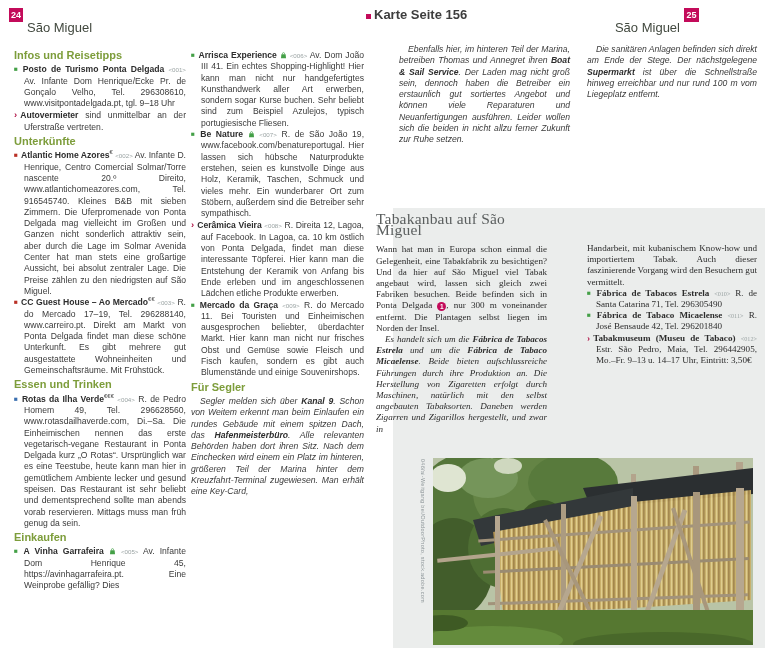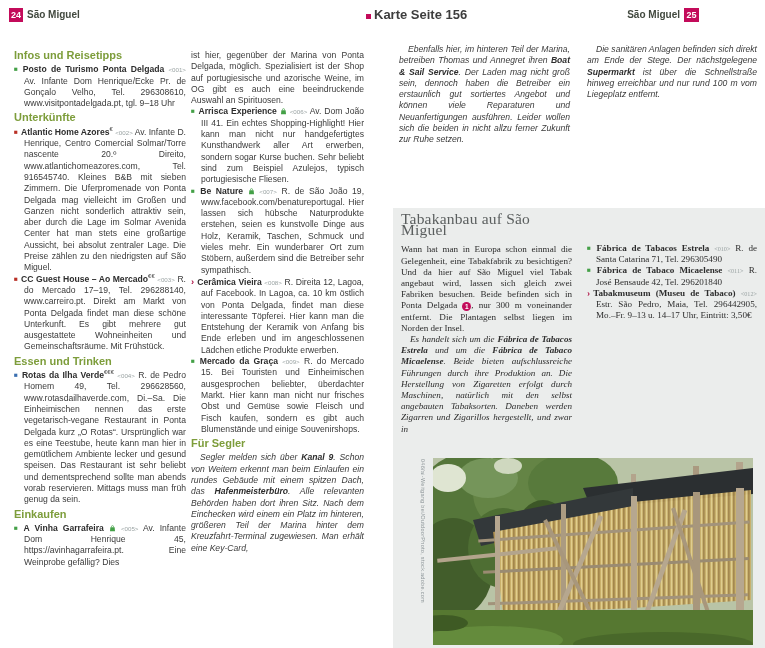--- a/index.html
+++ b/index.html
@@ -6,21 +6,21 @@
   body{
     width:765px;height:648px;position:relative;background:#ffffff;overflow:hidden;
     font-family:"Liberation Sans",sans-serif;color:#3a3a3a;
   }
   
   #hdr{position:absolute;top:8px;left:0;width:699px;height:14px;}
   .pn{position:absolute;top:0;background:#c30b5a;color:#fff;font-weight:bold;
       font-size:9px;line-height:14px;text-align:center;}
   #pn-left{left:9px;width:14px;height:14px;}
   #pn-right{right:0;width:15px;height:14px;}
-  .ptitle{position:absolute;top:0;font-weight:bold;font-size:10px;line-height:14px;color:#42493f;}
+  .ptitle{position:absolute;top:13px;font-weight:normal;font-size:13px;line-height:14px;color:#42493f;}
   #pt-left{left:27px;}
   #pt-right{right:19px;}
   #mapref{position:absolute;left:366px;top:0;font-size:13px;font-weight:bold;line-height:14px;color:#3d3d3d;}
   #mapref .sq{display:inline-block;width:5px;height:5px;background:#c30b5a;margin-right:3px;}
   
   .col{position:absolute;text-align:justify;font-size:8.6px;line-height:11.3px;}
   #col1{left:14px;top:50px;width:172px;}
   #col2{left:191px;top:50px;width:173px;}
   #c3top{left:399px;top:44px;width:171px;}
   #c4top{left:587px;top:44px;width:170px;}
@@ -35,21 +35,21 @@
   .blt.blue{color:#3a6fb0;}
   .arw{color:#b11548;font-weight:bold;font-size:9.5px;margin-right:3px;}
   b.t{color:#2d2d2d;}
   .ref{color:#9aa3a3;font-size:6.2px;}
   sup.price{font-size:6px;color:#4a4a4a;line-height:0;}
   .sicon svg{vertical-align:-1px;}
   
   #graybox{position:absolute;left:393px;top:208px;width:372px;height:440px;background:#ebedec;}
   .boxcol{position:absolute;text-align:justify;font-family:"Liberation Serif",serif;
           font-size:9.1px;line-height:11.2px;color:#2c2c2c;}
-  #box3{left:401px;top:213px;width:171px;}
+  #box3{left:376px;top:213px;width:171px;}
   #box4{left:587px;top:243px;width:170px;}
   #boxhead{font-family:"Liberation Serif",serif;font-weight:normal;font-size:15.5px;
            color:#5a5e5e;margin:0 0 9px;text-align:left;letter-spacing:0.2px;}
   .badge1{display:inline-block;width:9px;height:9px;border-radius:50%;background:#c30b5a;
           color:#fff;font-family:"Liberation Sans",sans-serif;font-size:6.5px;font-weight:bold;
           line-height:9px;text-align:center;vertical-align:-1px;text-indent:0;}
   .boxcol .entry{padding-left:9px;text-indent:-9px;}
   
   #photo{position:absolute;left:433px;top:458px;width:320px;height:187px;}
   #credit{position:absolute;left:420px;top:459px;height:187px;writing-mode:vertical-rl;
@@ -62,47 +62,47 @@
   <div id="pn-left" class="pn">24</div>
   <div id="pt-left" class="ptitle">São Miguel</div>
   <div id="mapref"><span class="sq"></span><span>Karte Seite 156</span></div>
   <div id="pt-right" class="ptitle">São Miguel</div>
   <div id="pn-right" class="pn">25</div>
 </div>
 
 <div id="col1" class="col">
   <h3 class="sec first">Infos und Reisetipps</h3>
   <p class="entry"><span class="blt green">■</span><b class="t">Posto de Turismo Ponta Delgada</b> <span class="ref">&lt;001&gt;</span> <span>Av. Infante Dom Henrique/Ecke Pr. de Gonçalo Velho, Tel. 296308610, www.visitpontadelgada.pt, tgl. 9–18 Uhr</span></p>
+  <p class="entry"><span class="arw">›</span><b class="t">Autovermieter</b> <span>sind unmittelbar an der Uferstraße vertreten.</span></p>
 
   <h3 class="sec">Unterkünfte</h3>
   <p class="entry"><span class="blt red">■</span><b class="t">Atlantic Home Azores</b><sup class="price">€</sup> <span class="ref">&lt;002&gt;</span> <span>Av. Infante D. Henrique, Centro Comercial Solmar/Torre nascente 20.º Direito, www.atlantichomeazores.com, Tel. 916545740. Kleines B&amp;B mit sieben Zimmern. Die Uferpromenade von Ponta Delgada mag vielleicht im Großen und Ganzen nicht sonderlich attraktiv sein, aber durch die Lage im Solmar Avenida Center hat man stets eine großartige Aussicht, bei absolut zentraler Lage. Die Preise zählen zu den niedrigsten auf São Miguel.</span></p>
   <p class="entry"><span class="blt red">■</span><b class="t">CC Guest House – Ao Mercado</b><sup class="price">€€</sup> <span class="ref">&lt;003&gt;</span> <span>R. do Mercado 17–19, Tel. 296288140, www.carreiro.pt. Direkt am Markt von Ponta Delgada findet man diese schöne Unterkunft. Es gibt mehrere gut ausgestattete Wohneinheiten und Gemeinschaftsräume. Mit Frühstück.</span></p>
 
   <h3 class="sec">Essen und Trinken</h3>
   <p class="entry"><span class="blt blue">■</span><b class="t">Rotas da Ilha Verde</b><sup class="price">€€€</sup> <span class="ref">&lt;004&gt;</span> <span>R. de Pedro Homem 49, Tel. 296628560, www.rotasdailhaverde.com, Di.–Sa. Die Einheimischen nennen das erste vegetarisch-vegane Restaurant in Ponta Delgada kurz „O Rotas“. Ursprünglich war es eine Teestube, heute kann man hier in gemütlichem Ambiente lecker und gesund speisen. Das Restaurant ist sehr beliebt und dementsprechend sollte man abends vorab reservieren. Mittags muss man früh genug da sein.</span></p>
 
   <h3 class="sec">Einkaufen</h3>
   <p class="entry"><span class="blt green">■</span><b class="t">A Vinha Garrafeira</b> <span class="sicon"><svg width="7" height="7" viewBox="0 0 10 10">
           <path d="M2 3.2h6l.6 5.8H1.4z" fill="#44a047"></path>
           <path d="M3.5 3.2V2.4a1.5 1.5 0 0 1 3 0v.8" fill="none" stroke="#44a047" stroke-width="1"></path>
         </svg></span> <span class="ref">&lt;005&gt;</span> <span>Av. Infante Dom Henrique 45, https://avinhagarrafeira.pt. Eine Weinprobe gefällig? Dies</span></p>
 </div>
 
 <div id="col2" class="col">
-  <p>ist hier, gegenüber der Marina von Ponta Delgada, möglich. Spezialisiert ist der Shop auf portugiesische und azorische Weine, im OG gibt es auch eine beeindruckende Auswahl an Spirituosen.</p>
   <p class="entry"><span class="blt green">■</span><b class="t">Arrisca Experience</b> <span class="sicon"><svg width="7" height="7" viewBox="0 0 10 10">
           <path d="M2 3.2h6l.6 5.8H1.4z" fill="#44a047"></path>
           <path d="M3.5 3.2V2.4a1.5 1.5 0 0 1 3 0v.8" fill="none" stroke="#44a047" stroke-width="1"></path>
         </svg></span> <span class="ref">&lt;006&gt;</span> <span>Av. Dom João III 41. Ein echtes Shopping-Highlight! Hier kann man nicht nur handgefertigtes Kunsthandwerk aller Art erwerben, sondern sogar Kurse buchen. Sehr beliebt sind zum Beispiel Azulejos, typisch portugiesische Fliesen.</span></p>
   <p class="entry"><span class="blt green">■</span><b class="t">Be Nature</b> <span class="sicon"><svg width="7" height="7" viewBox="0 0 10 10">
           <path d="M2 3.2h6l.6 5.8H1.4z" fill="#44a047"></path>
           <path d="M3.5 3.2V2.4a1.5 1.5 0 0 1 3 0v.8" fill="none" stroke="#44a047" stroke-width="1"></path>
         </svg></span> <span class="ref">&lt;007&gt;</span> <span>R. de São João 19, www.facebook.com/benatureportugal. Hier lassen sich hübsche Naturprodukte erstehen, seien es kunstvolle Dinge aus Holz, Keramik, Taschen, Schmuck und vieles mehr. Ein wunderbarer Ort zum Stöbern, außerdem sind die Betreiber sehr sympathisch.</span></p>
   <p class="entry"><span class="arw">›</span><b class="t">Cerâmica Vieira</b> <span class="ref">&lt;008&gt;</span> <span>R. Direita 12, Lagoa, auf Facebook. In Lagoa, ca. 10 km östlich von Ponta Delgada, findet man diese interessante Töpferei. Hier kann man die Entstehung der Keramik von Anfang bis Ende erleben und im angeschlossenen Lädchen etliche Produkte erwerben.</span></p>
-  <p class="entry"><span class="blt green">■</span><b class="t">Mercado da Graça</b> <span class="ref">&lt;009&gt;</span> <span>R. do Mercado 15. Bei Touristen und Einheimischen ausgesprochen beliebter, überdachter Markt. Hier kann man nicht nur frisches Obst und Gemüse sowie Fleisch und Fisch kaufen, sondern es gibt auch Blumenstände und einige Souvenirshops.</span></p>
+  <p class="entry"><span class="blt green">■</span><b class="t">Mercado da Graça</b> <span class="ref">&lt;009&gt;</span> <span>R. do Mercado 11. Bei Touristen und Einheimischen ausgesprochen beliebter, überdachter Markt. Hier kann man nicht nur frisches Obst und Gemüse sowie Fleisch und Fisch kaufen, sondern es gibt auch Blumenstände und einige Souvenirshops.</span></p>
 
   <h3 class="sec">Für Segler</h3>
   <p class="p-ind"><span>Segler melden sich über </span><b class="t">Kanal 9</b><span>. Schon von Weitem erkennt man beim Einlaufen ein rundes Gebäude mit einem spitzen Dach, das </span><b class="t">Hafenmeisterbüro</b><span>. Alle relevanten Behörden haben dort ihren Sitz. Nach dem Einchecken wird einem ein Platz im hinteren, größeren Teil der Marina hinter dem Kreuzfahrt-Terminal zugewiesen. Man erhält eine Key-Card,</span></p>
 </div>
 
 <div id="c3top" class="col">
   <p class="p-ind"><span>Ebenfalls hier, im hinteren Teil der Marina, betreiben Thomas und Annegret ihren </span><b class="t">Boat &amp; Sail Service</b><span>. Der Laden mag nicht groß sein, dennoch haben die Betreiber ein erstaunlich gut sortiertes Angebot und können viele Reparaturen und Neuanfertigungen ausführen. Leider wollen sich die beiden in nicht allzu ferner Zukunft zur Ruhe setzen.</span></p>
 </div>
 
 <div id="c4top" class="col">
@@ -111,20 +111,21 @@
 
 <div id="graybox"></div>
 
 <div id="box3" class="boxcol">
   <h2 id="boxhead">Tabakanbau auf São Miguel</h2>
   <p><span>Wann hat man in Europa schon einmal die Gelegenheit, eine Tabakfabrik zu besichtigen? Und da hier auf São Miguel viel Tabak angebaut wird, lassen sich gleich zwei Fabriken besuchen. Beide befinden sich in Ponta Delgada </span><span class="badge1">1</span><span>, nur 300 m voneinander entfernt. Die Plantagen selbst liegen im Norden der Insel.</span></p>
   <p class="p-ind"><span>Es handelt sich um die </span><b class="t">Fábrica de Tabacos Estrela</b><span> und um die </span><b class="t">Fábrica de Tabaco Micaelense</b><span>. Beide bieten aufschlussreiche Führungen durch ihre Produktion an. Die Herstellung von Zigaretten erfolgt durch Maschinen, natürlich mit den selbst angebauten Tabaksorten. Daneben werden Zigarren und Zigarillos hergestellt, und zwar in</span></p>
 </div>
 
 <div id="box4" class="boxcol">
+  <p>Handarbeit, mit kubanischem Know-how und importiertem Tabak. Auch dieser faszinierende Vorgang wird den Besuchern gut vermittelt.</p>
   <p class="entry"><span class="blt green">■</span><b class="t">Fábrica de Tabacos Estrela</b> <span class="ref">&lt;010&gt;</span> <span>R. de Santa Catarina 71, Tel. 296305490</span></p>
   <p class="entry"><span class="blt green">■</span><b class="t">Fábrica de Tabaco Micaelense</b> <span class="ref">&lt;011&gt;</span> <span>R. José Bensaude 42, Tel. 296201840</span></p>
   <p class="entry"><span class="arw">›</span><b class="t">Tabakmuseum (Museu de Tabaco)</b> <span class="ref">&lt;012&gt;</span> <span>Estr. São Pedro, Maia, Tel. 296442905, Mo.–Fr. 9–13 u. 14–17 Uhr, Eintritt: 3,50€</span></p>
 </div>
 
 <div id="credit">046/ai-Weitgang bei/OutdoorPhoto, stock.adobe.com</div>
 
 <div id="photo">
   <svg width="320" height="187" viewBox="0 0 320 187">
     <rect width="320" height="187" fill="#b9c4a6"></rect>

